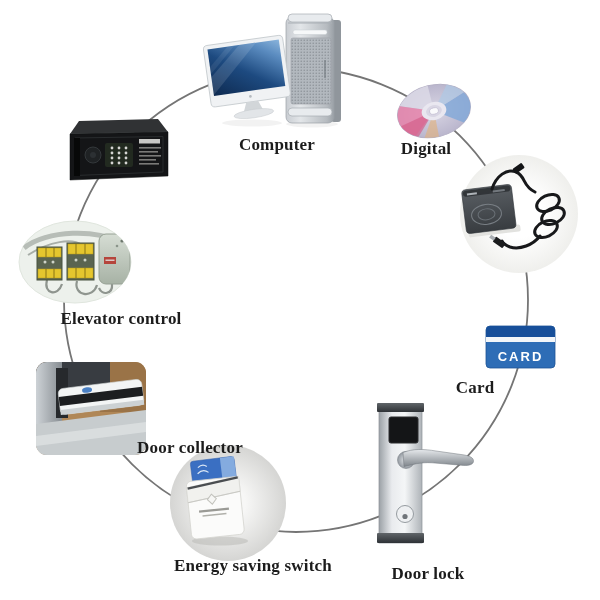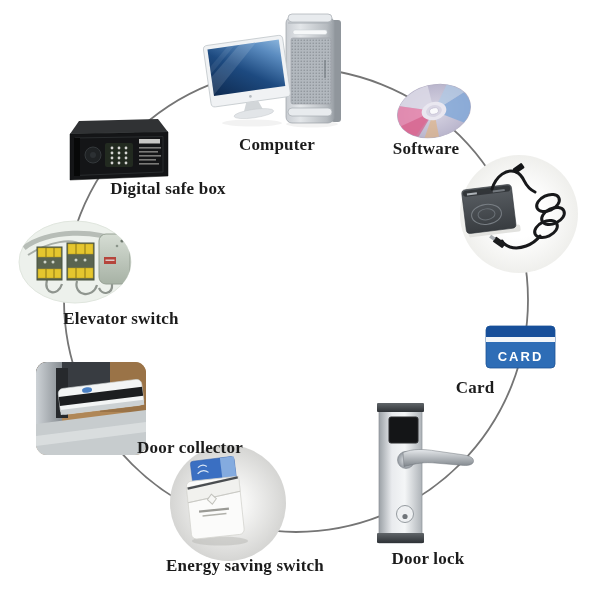--- a/index.html
+++ b/index.html
@@ -269,21 +269,20 @@
       <polygon points="211,72 243,44 260,44 211,90" fill="#ffffff" opacity=".12"></polygon>
       <polygon points="211,62 231,44 238,44 211,69" fill="#ffffff" opacity=".08"></polygon>
       <circle cx="247" cy="96.5" r="1.4" fill="#b6bbc0"></circle>
       <polygon points="242,102 254,102 258,112 238,112" fill="#d2d6d9"></polygon>
       <ellipse cx="248" cy="114" rx="20" ry="4.2" fill="#e2e5e8" stroke="#c5cacd" stroke-width=".5"></ellipse>
     </g>
   </g>
 </svg>
 
 <div class="lbl" style="left:277px;top:145px">Computer</div>
-<div class="lbl" style="left:426px;top:149px">Software</div>
+<div class="lbl" style="left:426px;top:149px">Digital</div>
 <div class="lbl" style="left:475px;top:388px">Card</div>
-<div class="lbl" style="left:428px;top:559px">Door lock</div>
-<div class="lbl" style="left:245px;top:566px">Energy saving switch</div>
+<div class="lbl" style="left:428px;top:574px">Door lock</div>
+<div class="lbl" style="left:253px;top:566px">Energy saving switch</div>
 <div class="lbl" style="left:190px;top:448px">Door collector</div>
-<div class="lbl" style="left:121px;top:319px">Elevator switch</div>
-<div class="lbl" style="left:168px;top:189px">Digital safe box</div>
+<div class="lbl" style="left:121px;top:319px">Elevator control</div>
 
 </div>
 
 </body></html>

